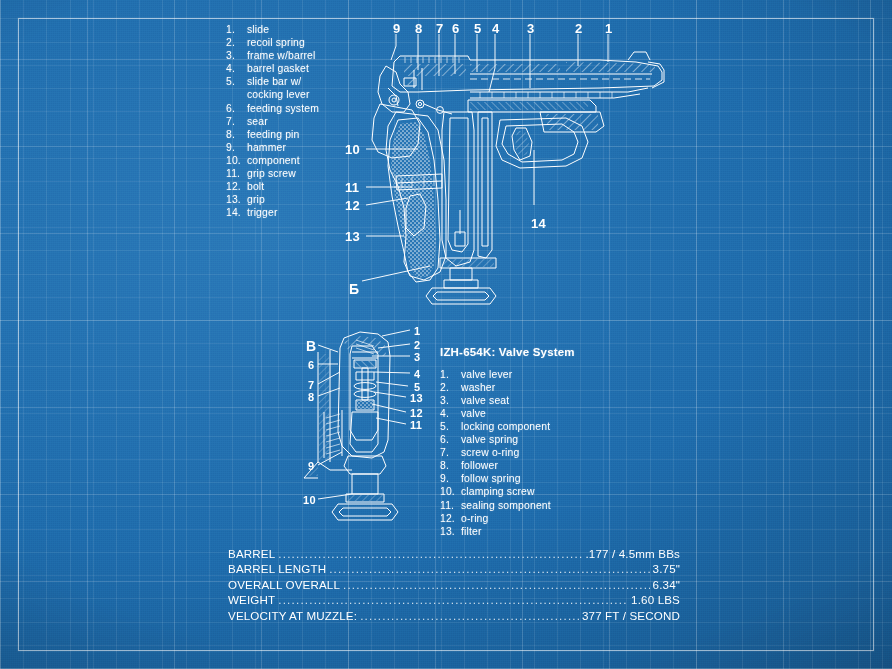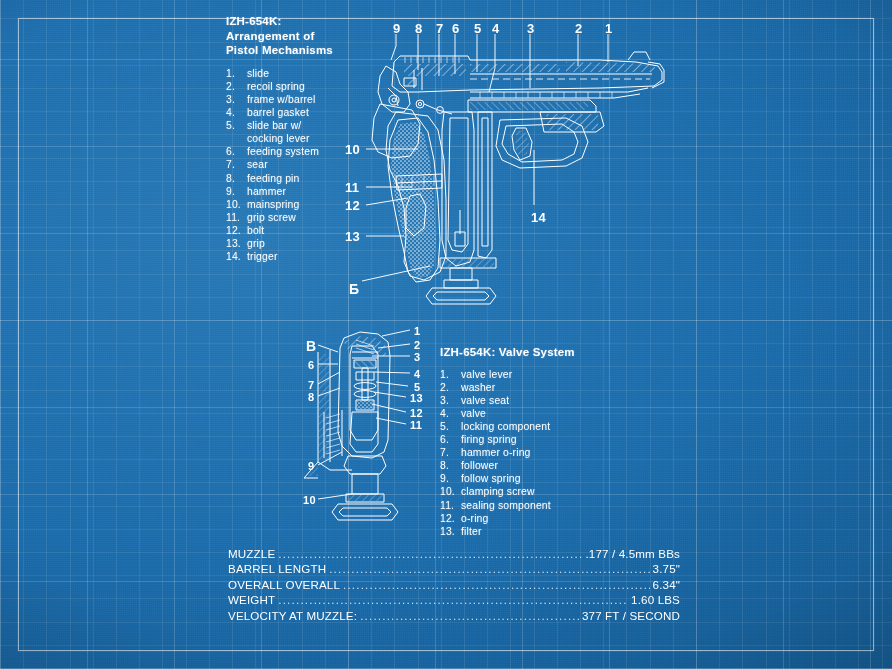--- a/index.html
+++ b/index.html
@@ -324,23 +324,20 @@
 
       <path class="ln" d="M338 504 L392 504 L398 512 L392 520 L338 520 L332 512 Z"></path>
       <path class="ln" d="M343 508 L387 508 L391 512 L387 516 L343 516 L339 512 Z"></path>
 
       <path class="ln" d="M318 462 L304 478 L318 478"></path>
       <path fill="url(#hatchF)" opacity=".6" d="M318 464 L308 476 L318 476 Z"></path>
     </g>
   </svg>
 
   <div class="legend ink" id="legend-pistol">
-    <div class="ttl">IZH-654K:
-Arrangement of
-Pistol Mechanisms</div>
     <ol>
       <li>
           <span class="n">1.</span>
           <span class="t">slide</span>
         </li>
       <li>
           <span class="n">2.</span>
           <span class="t">recoil spring</span>
         </li>
       <li>
@@ -367,21 +364,21 @@
       <li>
           <span class="n">8.</span>
           <span class="t">feeding pin</span>
         </li>
       <li>
           <span class="n">9.</span>
           <span class="t">hammer</span>
         </li>
       <li>
           <span class="n">10.</span>
-          <span class="t">mainspring</span>
+          <span class="t">component</span>
         </li>
       <li>
           <span class="n">11.</span>
           <span class="t">grip screw</span>
         </li>
       <li>
           <span class="n">12.</span>
           <span class="t">bolt</span>
         </li>
       <li>
@@ -413,25 +410,25 @@
       <li>
           <span class="n">4.</span>
           <span class="t">valve</span>
         </li>
       <li>
           <span class="n">5.</span>
           <span class="t">locking component</span>
         </li>
       <li>
           <span class="n">6.</span>
-          <span class="t">firing spring</span>
+          <span class="t">valve spring</span>
         </li>
       <li>
           <span class="n">7.</span>
-          <span class="t">hammer o-ring</span>
+          <span class="t">screw o-ring</span>
         </li>
       <li>
           <span class="n">8.</span>
           <span class="t">follower</span>
         </li>
       <li>
           <span class="n">9.</span>
           <span class="t">follow spring</span>
         </li>
       <li>
@@ -463,21 +460,21 @@
     <span class="callout" style="left:492px;top:22px">4</span>
     <span class="callout" style="left:527px;top:22px">3</span>
     <span class="callout" style="left:575px;top:22px">2</span>
     <span class="callout" style="left:605px;top:22px">1</span>
 
     <span class="callout" style="left:345px;top:143px">10</span>
     <span class="callout" style="left:345px;top:181px">11</span>
     <span class="callout" style="left:345px;top:199px">12</span>
     <span class="callout" style="left:345px;top:230px">13</span>
 
-    <span class="callout" style="left:531px;top:211px">14</span>
+    <span class="callout" style="left:531px;top:217px">14</span>
     <span class="callout cyr" style="left:349px;top:282px">Б</span>
 
     <span class="callout sm" style="left:414px;top:326px">1</span>
     <span class="callout sm" style="left:414px;top:340px">2</span>
     <span class="callout sm" style="left:414px;top:352px">3</span>
     <span class="callout sm" style="left:414px;top:369px">4</span>
     <span class="callout sm" style="left:414px;top:382px">5</span>
     <span class="callout sm" style="left:410px;top:393px">13</span>
     <span class="callout sm" style="left:410px;top:408px">12</span>
     <span class="callout sm" style="left:410px;top:420px">11</span>
@@ -485,21 +482,21 @@
     <span class="callout sm cyr" style="left:306px;top:339px">В</span>
     <span class="callout sm" style="left:308px;top:360px">6</span>
     <span class="callout sm" style="left:308px;top:380px">7</span>
     <span class="callout sm" style="left:308px;top:392px">8</span>
     <span class="callout sm" style="left:308px;top:461px">9</span>
     <span class="callout sm" style="left:303px;top:495px">10</span>
   </div>
 
   <div id="specs">
     <div class="row">
-      <span class="lbl">MUZZLE</span>
+      <span class="lbl">BARREL</span>
       <span class="dots">........................................................................................................</span>
       <span class="val">.177 / 4.5mm BBs</span>
     </div>
     <div class="row">
       <span class="lbl">BARREL LENGTH</span>
       <span class="dots">........................................................................................................</span>
       <span class="val">3.75"</span>
     </div>
     <div class="row">
       <span class="lbl">OVERALL OVERALL</span>

